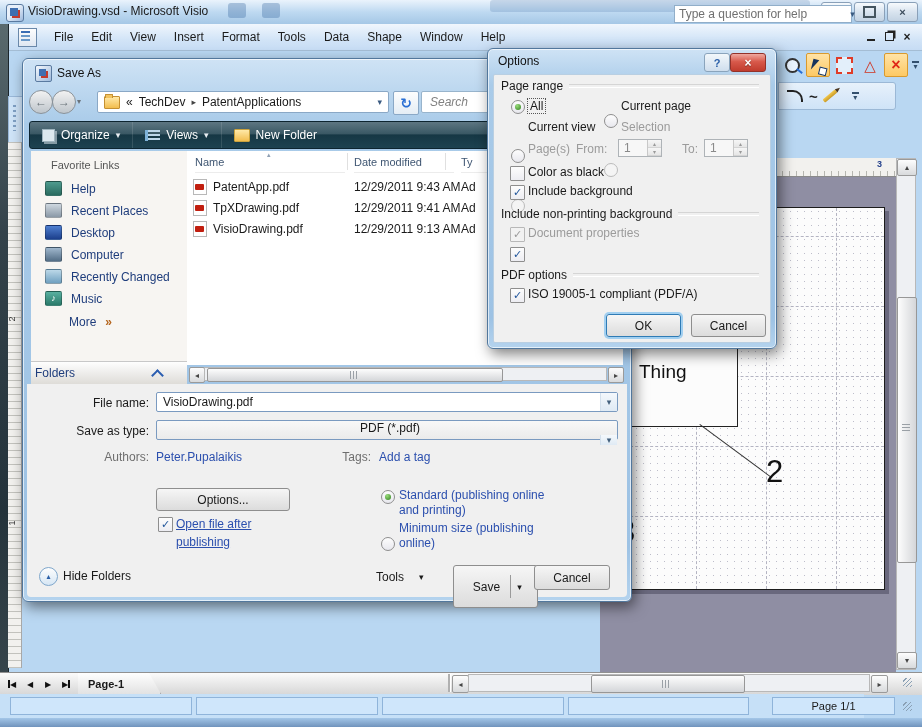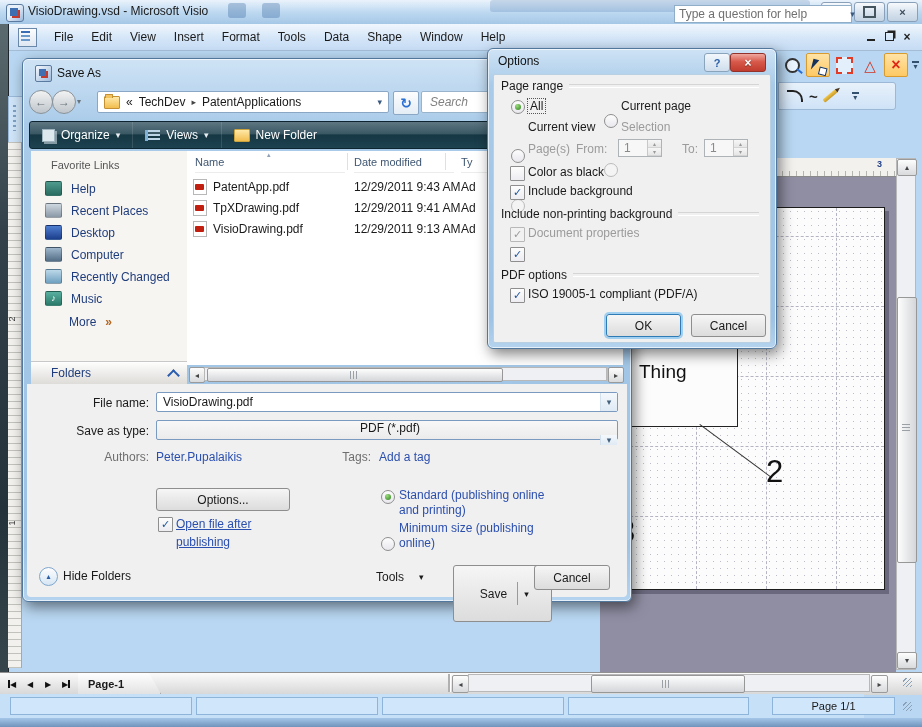--- a/index.html
+++ b/index.html
@@ -131,21 +131,21 @@
   .cmd-caret{font-size:9px;color:#e8eef2;}
   .org-ico{width:11px;height:11px;background:#dce8ee;border:1px solid #9fb4be;box-shadow:2px 2px 0 rgba(220,232,238,.55);}
   .views-ico{width:12px;height:11px;background:repeating-linear-gradient(#bcd6e8 0 2px,transparent 2px 4px);border-left:3px solid #7fb2d8;}
   .nf-ico{width:14px;height:11px;background:linear-gradient(#ffe9a8,#f2bd4e);border:1px solid #caa23e;border-radius:1px;}
   
   .sidebar{left:8px;top:92px;width:156px;height:210px;background:#f7f5f2;border-right:1px solid #d8d8d8;}
   .fl-header{position:absolute;left:20px;top:8px;color:#555;font-size:11px;}
   .fl-item{position:absolute;left:14px;display:flex;align-items:center;gap:9px;color:#1f3d7c;}
   .fl-ico{width:15px;height:13px;border-radius:2px;border:1px solid rgba(0,0,0,.25);}
   .folders-bar{left:8px;top:302px;width:156px;height:23px;background:linear-gradient(#fefefe,#dedcd8);
-    border-top:1px solid #c8c8c8;display:flex;align-items:center;color:#1f3d7c;padding-left:20px;box-sizing:border-box;}
+    border-top:1px solid #c8c8c8;display:flex;align-items:center;color:#1f3d7c;padding-left:4px;box-sizing:border-box;}
   .chev-up{margin-left:78px;width:7px;height:7px;border-left:2px solid #2a5db0;border-top:2px solid #2a5db0;transform:rotate(45deg);margin-top:4px;}
   .filelist{left:164px;top:92px;width:436px;height:214px;background:#fff;}
   .lh{position:absolute;top:0;height:21px;display:flex;align-items:center;color:#3f5672;font-size:11px;border-bottom:1px solid #ececec;}
   .lh-sep{position:absolute;top:2px;height:17px;border-left:1px solid #e0e0e0;}
   .sort-asc{position:absolute;left:80px;top:0;font-size:7px;color:#90a0b4;}
   .lrow{position:absolute;height:21px;display:flex;align-items:center;}
   .pdf-ico{width:12px;height:14px;background:#fff;border:1px solid #b8b8b8;position:relative;}
   .pdf-ico:after{content:"";position:absolute;left:1px;top:4px;width:9px;height:6px;background:#c11e0f;border-radius:1px;}
   
   .lower{left:4px;top:325px;width:600px;height:213px;background:#f0f0f0;border-radius:0 0 4px 4px;}
@@ -509,21 +509,21 @@
     <div class="abs bluetext" style="left:376px;top:429px;width:158px;line-height:15px;">Standard (publishing online and printing)</div>
     <div class="abs rb" style="left:358px;top:464px;"></div>
     <div class="abs bluetext" style="left:376px;top:462px;width:158px;line-height:15px;">Minimum size (publishing online)</div>
 
     <div class="abs navcirc" style="left:16px;top:508px;width:17px;height:17px;background:linear-gradient(#fdfdfd,#d6e6f4);border-color:#7fa7cc;">
       <span style="font-size:8px;color:#2a5fa8;">▴</span>
     </div>
     <div class="abs" style="left:40px;top:510px;">Hide Folders</div>
     <div class="abs" style="left:353px;top:511px;"><span>Tools</span></div>
     <div class="abs" style="left:396px;top:513px;font-size:9px;"><span>▾</span></div>
-    <div class="abs btn" style="left:430px;top:506px;width:65px;height:23px;padding:16px;">
+    <div class="abs btn" style="left:430px;top:506px;width:65px;height:23px;padding:9px;">
       <span style="flex:1;text-align:center;">Save</span>
       <span style="width:17px;height:100%;border-left:1px solid #9a9a9a;display:flex;align-items:center;justify-content:center;font-size:9px;">
           <span>▾</span>
         </span>
     </div>
     <div class="abs btn" style="left:511px;top:506px;width:74px;height:23px;">
         <span>Cancel</span>
       </div>
   </div>
 

